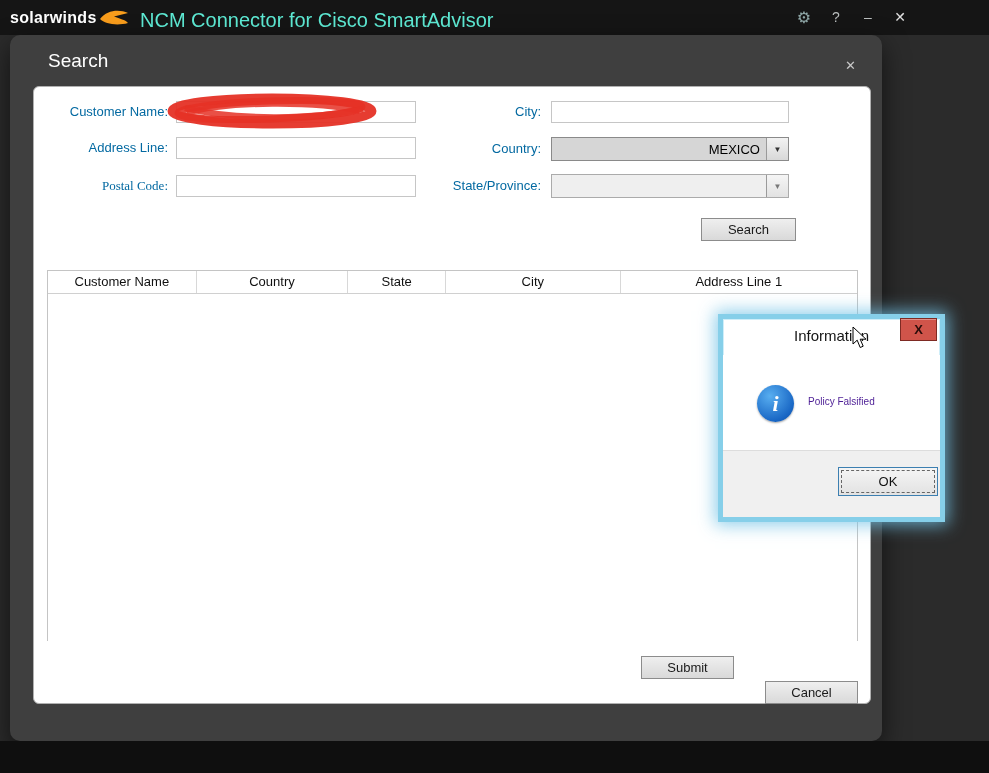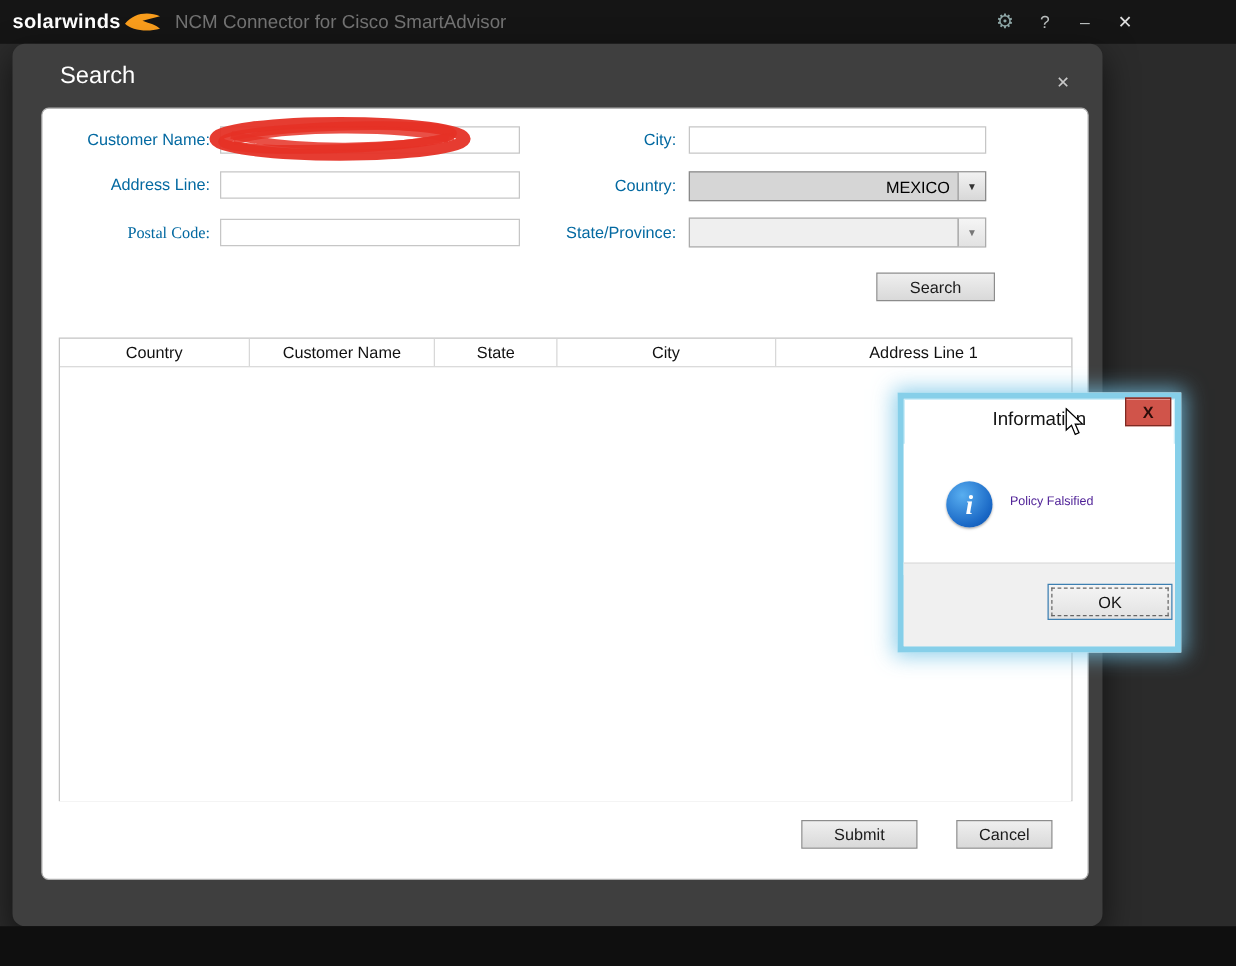--- a/index.html
+++ b/index.html
@@ -8,21 +8,21 @@
     --close-red:#d0544a;
     --swoosh-orange:#f99d1c;
   }
   *{margin:0;padding:0;box-sizing:border-box;}
   body{font-family:"Liberation Sans",sans-serif;background:#2b2b2b;}
   #stage{position:relative;width:989px;height:773px;background:#2b2b2b;overflow:hidden;}
 
   
   .topbar{position:absolute;left:0;top:0;width:989px;height:35px;background:#151515;}
   .logo{position:absolute;left:10px;top:8px;color:#fff;font-weight:bold;font-size:16px;letter-spacing:.3px;display:flex;align-items:center;gap:2px;}
-  .app-title{position:absolute;left:140px;top:9px;color:#737373;font-size:15px;white-space:nowrap;}
+  .app-title{position:absolute;left:140px;top:9px;color:#5eead4;font-size:20px;white-space:nowrap;}
   .win-controls{position:absolute;left:795px;top:6px;display:flex;gap:14px;align-items:center;height:22px;}
   .win-controls .ctl{color:#b9bdbd;font-size:14px;width:18px;text-align:center;cursor:default;}
   .win-controls .ctl.gear{color:#8fa7a7;font-size:16px;}
   .win-controls .ctl.close{color:#e0e0e0;}
 
   
   .main-window{position:absolute;left:10px;top:35px;width:872px;height:706px;background:#3f3f3f;border-radius:10px;box-shadow:0 10px 26px rgba(0,0,0,.6);}
   .search-title{position:absolute;left:38px;top:15px;color:#fff;font-size:19px;font-weight:400;}
   .search-close{position:absolute;right:26px;top:23px;color:#c9c9c9;font-size:13px;cursor:default;}
 
@@ -119,31 +119,31 @@
 
       <div class="combo empty" style="left:517px;top:87px;width:238px;">
         <span class="combo-value"></span>
         <span class="combo-btn">▼</span>
       </div>
 
       <div class="btn" style="left:667px;top:131px;width:95px;height:23px;line-height:21px;">Search</div>
 
       <div class="rtable">
         <div class="hdr">
+          <div class="hcell" style="width:149px;">Customer Name</div>
           <div class="hcell" style="width:152px;">Country</div>
-          <div class="hcell" style="width:149px;">Customer Name</div>
           <div class="hcell" style="width:98px;">State</div>
           <div class="hcell" style="width:175px;">City</div>
           <div class="hcell" style="width:237px;">Address Line 1</div>
         </div>
         <div class="tbody"></div>
       </div>
 
       <div class="btn" style="left:607px;top:569px;width:93px;height:23px;line-height:21px;">Submit</div>
-      <div class="btn" style="left:731px;top:569px;width:77px;height:23px;line-height:21px;">Cancel</div>
+      <div class="btn" style="left:731px;top:594px;width:93px;height:23px;line-height:21px;">Cancel</div>
 
     </div>
   </div>
 
   <div class="dialog">
     <div class="dialog-title">Information</div>
     <div class="dialog-close">X</div>
     <div class="dialog-body">
       <div class="info-icon">i</div>
       <div class="dialog-message">Policy Falsified</div>

